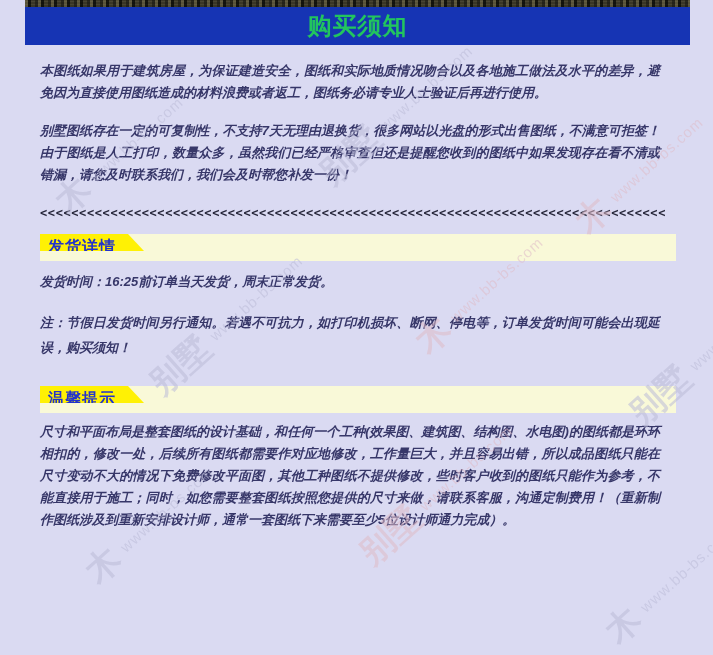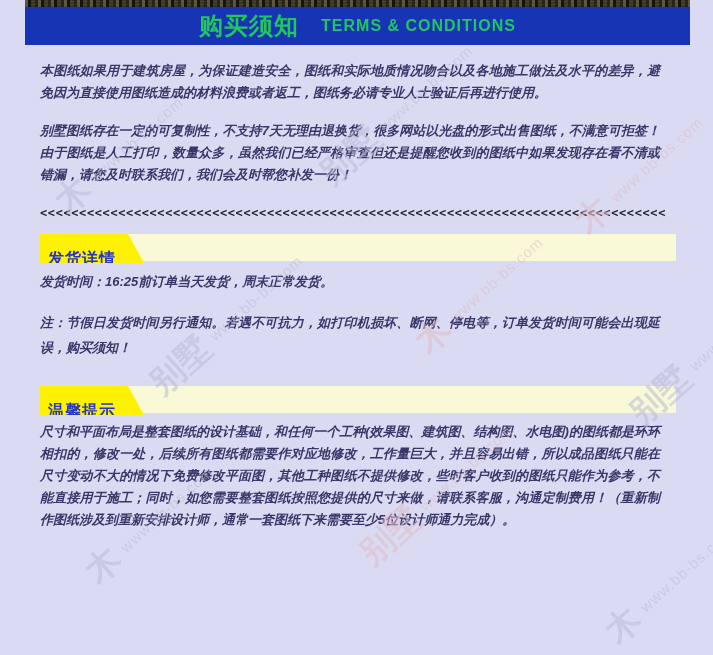--- a/index.html
+++ b/index.html
@@ -36,21 +36,21 @@
     margin:14px 0 10px 0;white-space:nowrap;overflow:hidden;
   }
   .section-row{
     background:#f9f9d8;height:27px;line-height:27px;margin:6px 0 8px 0;
     white-space:nowrap;
   }
   .section-label{
     display:inline-block;height:17px;line-height:26px;
     background:#fff104;color:#2333cc;
     font-size:16px;font-weight:bold;letter-spacing:1px;
-    padding:12px 28px 0 8px;
+    padding:0 28px 0 8px;
     clip-path:polygon(0 0, calc(100% - 16px) 0, 100% 100%, 0 100%);
   }
   .ship-line{margin:0;line-height:25px;}
   .tips-par{margin-top:2px;}
   
   .wm-layer{position:absolute;inset:0;pointer-events:none;z-index:5;}
   .wm{
     position:absolute;transform:rotate(-42deg);
     color:#bcbcd8;opacity:.55;white-space:nowrap;
     display:flex;align-items:center;gap:8px;
@@ -61,21 +61,20 @@
 </style>
 </head>
 <body>
 
 <div class="page">
 
   <div class="photo-strip"></div>
 
   <div class="header-bar">
     <span class="title-zh">购买须知</span>
-    <span class="title-en">TERMS &amp; CONDITIONS</span>
   </div>
 
   <div class="content">
     <p>本图纸如果用于建筑房屋，为保证建造安全，图纸和实际地质情况吻合以及各地施工做法及水平的差异，避免因为直接使用图纸造成的材料浪费或者返工，图纸务必请专业人士验证后再进行使用。</p>
     <p>别墅图纸存在一定的可复制性，不支持7天无理由退换货，很多网站以光盘的形式出售图纸，不满意可拒签！由于图纸是人工打印，数量众多，虽然我们已经严格审查但还是提醒您收到的图纸中如果发现存在看不清或错漏，请您及时联系我们，我们会及时帮您补发一份！</p>
 
     <div class="divider">&lt;&lt;&lt;&lt;&lt;&lt;&lt;&lt;&lt;&lt;&lt;&lt;&lt;&lt;&lt;&lt;&lt;&lt;&lt;&lt;&lt;&lt;&lt;&lt;&lt;&lt;&lt;&lt;&lt;&lt;&lt;&lt;&lt;&lt;&lt;&lt;&lt;&lt;&lt;&lt;&lt;&lt;&lt;&lt;&lt;&lt;&lt;&lt;&lt;&lt;&lt;&lt;&lt;&lt;&lt;&lt;&lt;&lt;&lt;&lt;&lt;&lt;&lt;&lt;&lt;&lt;&lt;&lt;&lt;&lt;&lt;&lt;&lt;&lt;&lt;&lt;&lt;&lt;&lt;&lt;</div>
 
     <div class="section-row">
       <span class="section-label">发货详情</span>

